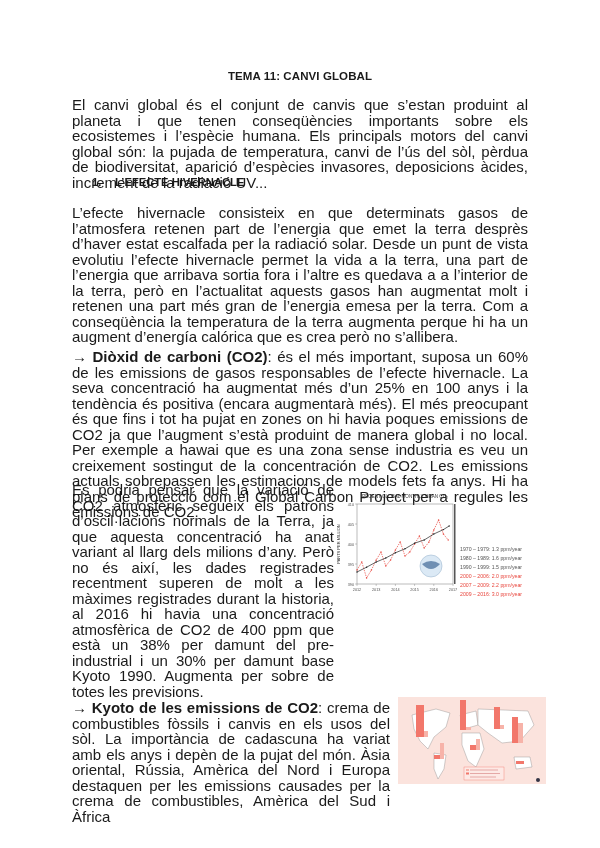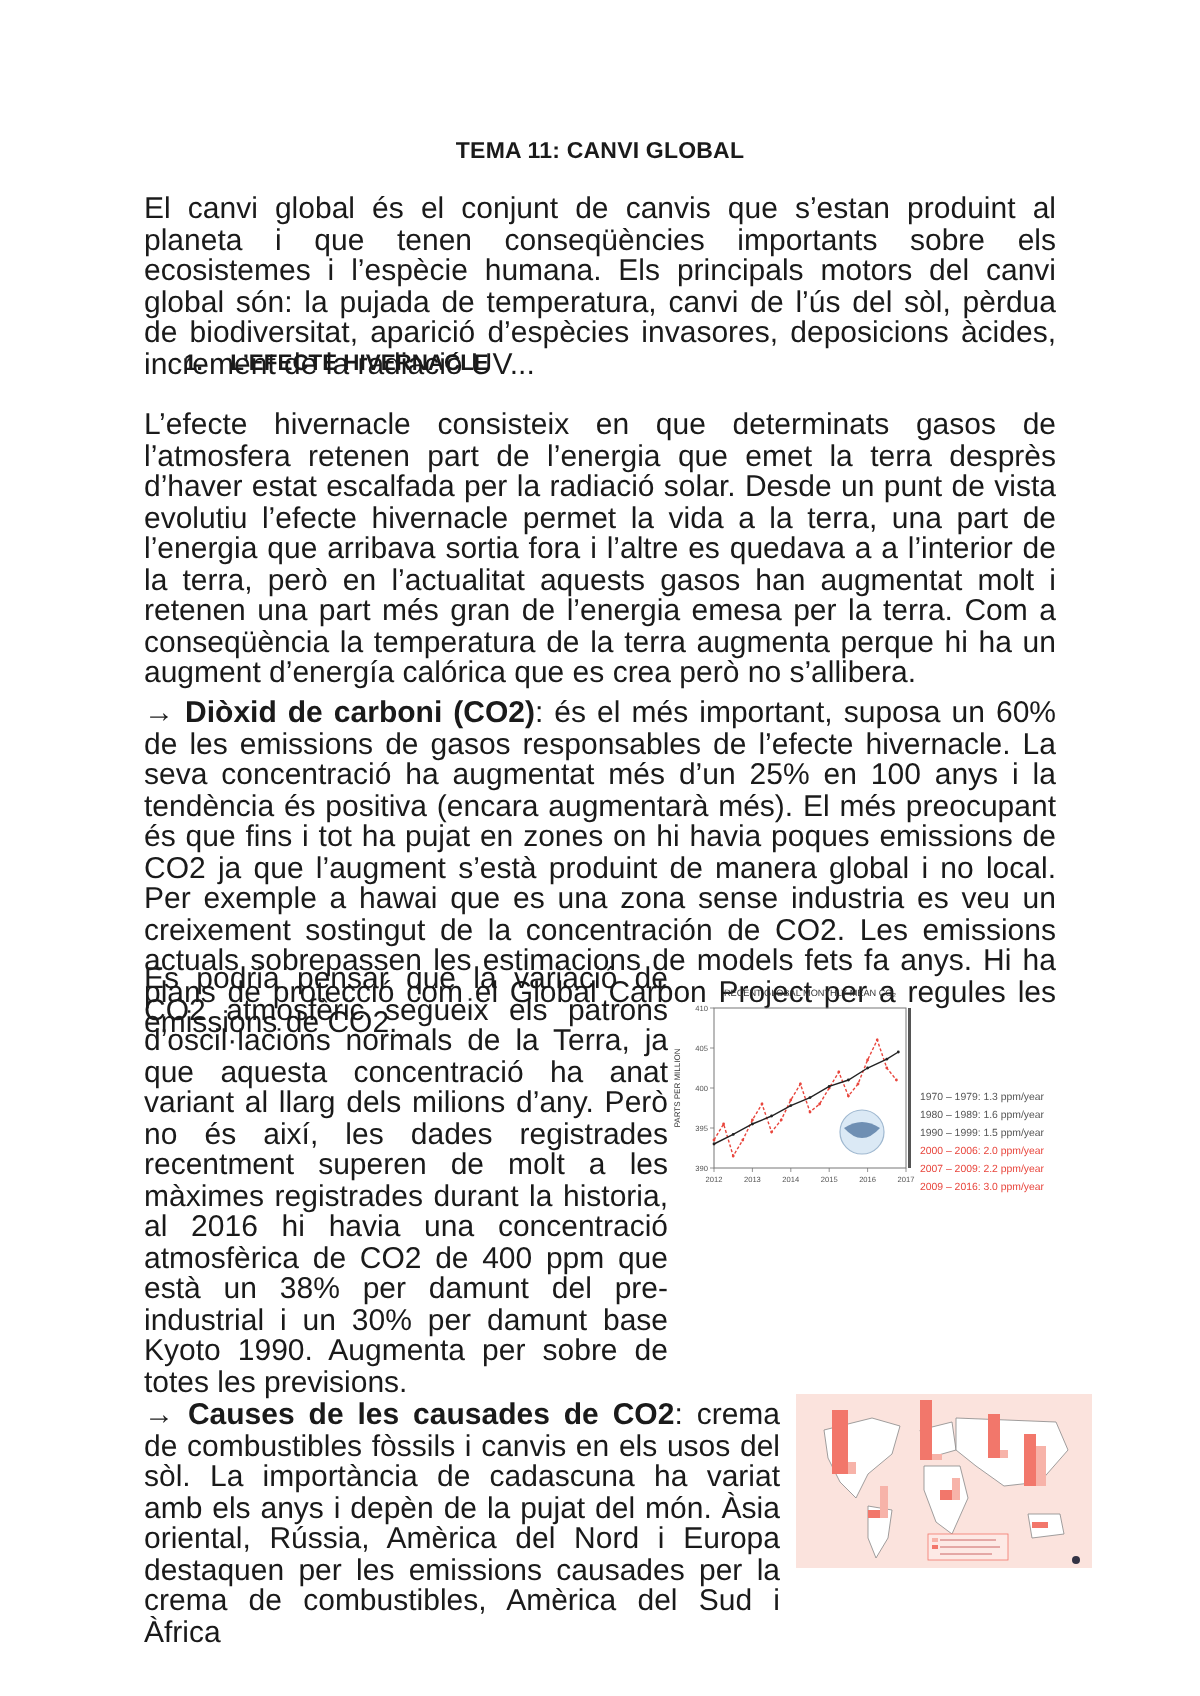--- a/index.html
+++ b/index.html
@@ -117,21 +117,21 @@
         <span class="row" style="color: rgb(85, 85, 85);">1990 – 1999: 1.5 ppm/year</span>
         <span class="row" style="color: rgb(232, 69, 60);">2000 – 2006: 2.0 ppm/year</span>
         <span class="row" style="color: rgb(232, 69, 60);">2007 – 2009: 2.2 ppm/year</span>
         <span class="row" style="color: rgb(232, 69, 60);">2009 – 2016: 3.0 ppm/year</span>
       </div>
   </div>
 
 
   <p class="para" style="top:700px; width:318px;">
     <span class="arrow">→</span>
-    <b>Causes de les causades de CO2</b><span>: crema de combustibles fòssils i canvis en els usos del sòl. La importància de cadascuna ha variat amb els anys i depèn de la pujat del món. Àsia oriental, Rússia, Amèrica del Nord i Europa destaquen per les emissions causades per la crema de combustibles, Amèrica del Sud i Àfrica</span>
+    <b>Kyoto de les emissions de CO2</b><span>: crema de combustibles fòssils i canvis en els usos del sòl. La importància de cadascuna ha variat amb els anys i depèn de la pujat del món. Àsia oriental, Rússia, Amèrica del Nord i Europa destaquen per les emissions causades per la crema de combustibles, Amèrica del Sud i Àfrica</span>
   </p>
 
   <div class="map-fig">
     <svg width="148" height="87" viewBox="0 0 148 87">
 
       <path d="M14 18 L38 12 L52 16 L48 30 L36 40 L30 52 L22 44 L16 32 Z" fill="#ffffff" stroke="#888" stroke-width="0.4"></path>
       <path d="M36 56 L48 58 L46 72 L40 82 L36 72 Z" fill="#ffffff" stroke="#888" stroke-width="0.4"></path>
       <path d="M62 18 L78 14 L80 28 L66 32 Z" fill="#ffffff" stroke="#888" stroke-width="0.4"></path>
       <path d="M64 36 L82 36 L86 52 L78 70 L70 64 L64 48 Z" fill="#ffffff" stroke="#888" stroke-width="0.4"></path>
       <path d="M80 12 L130 14 L136 28 L122 44 L104 46 L90 36 L80 28 Z" fill="#ffffff" stroke="#888" stroke-width="0.4"></path>

